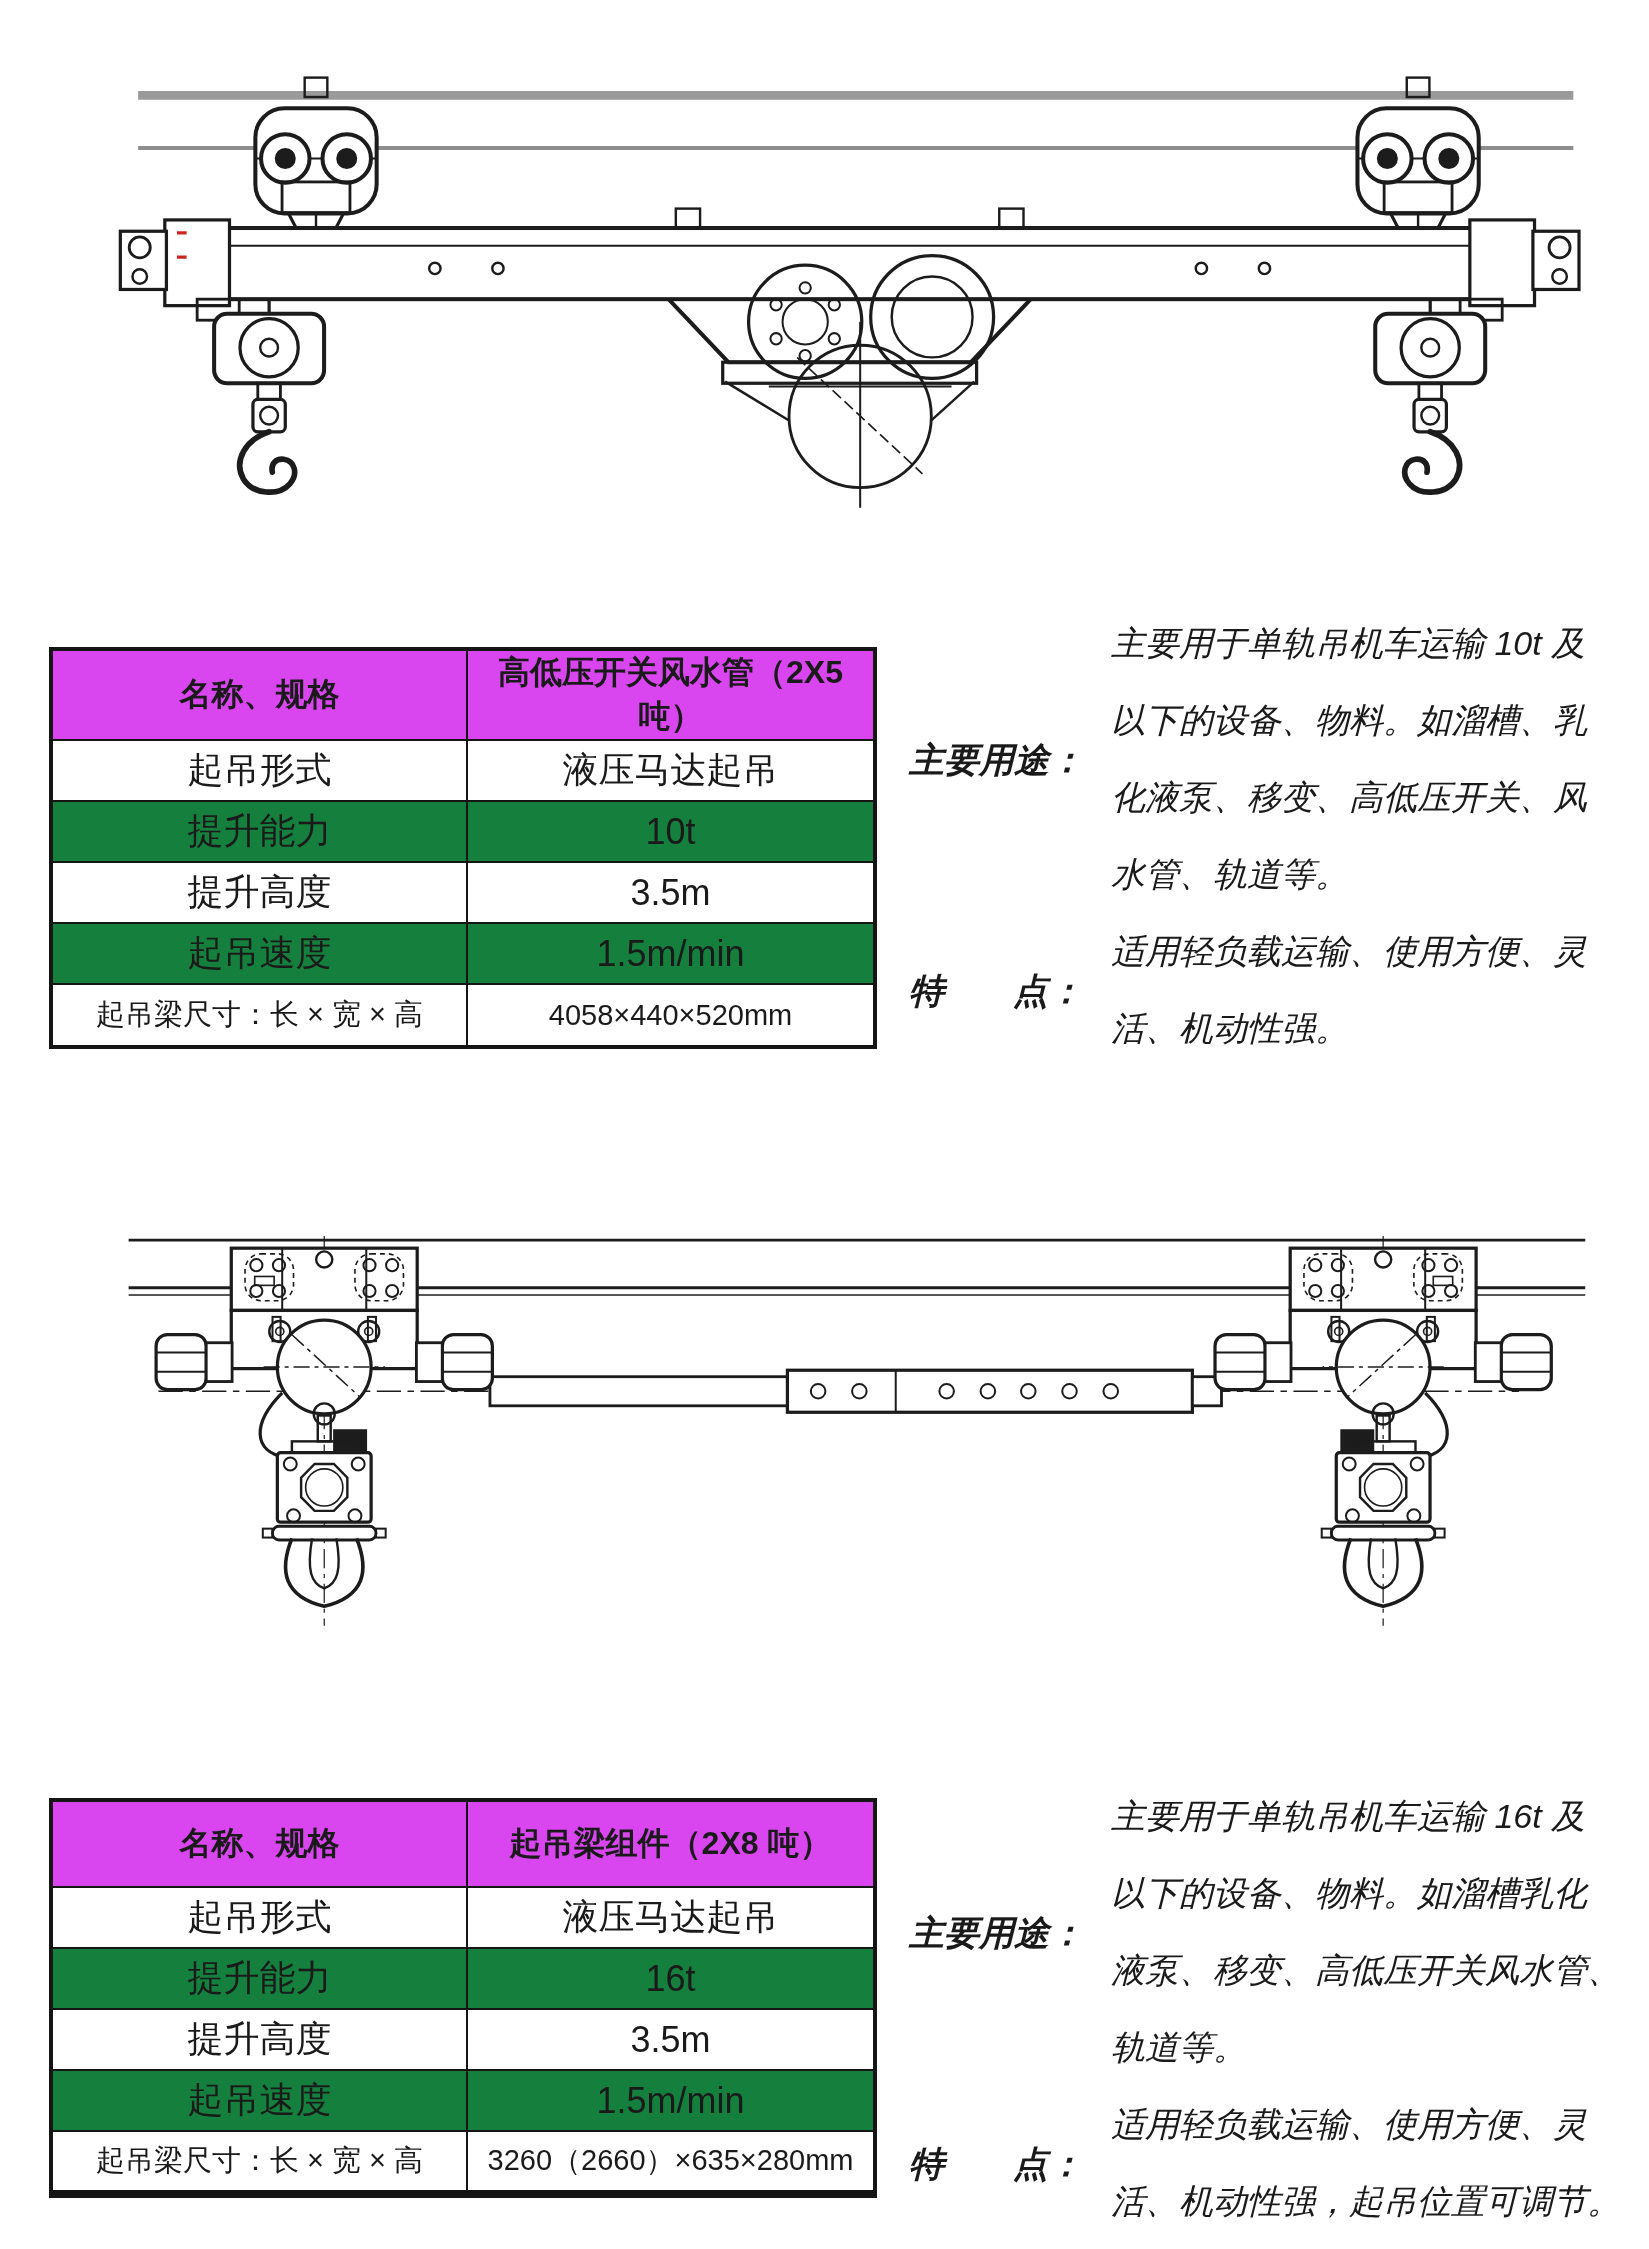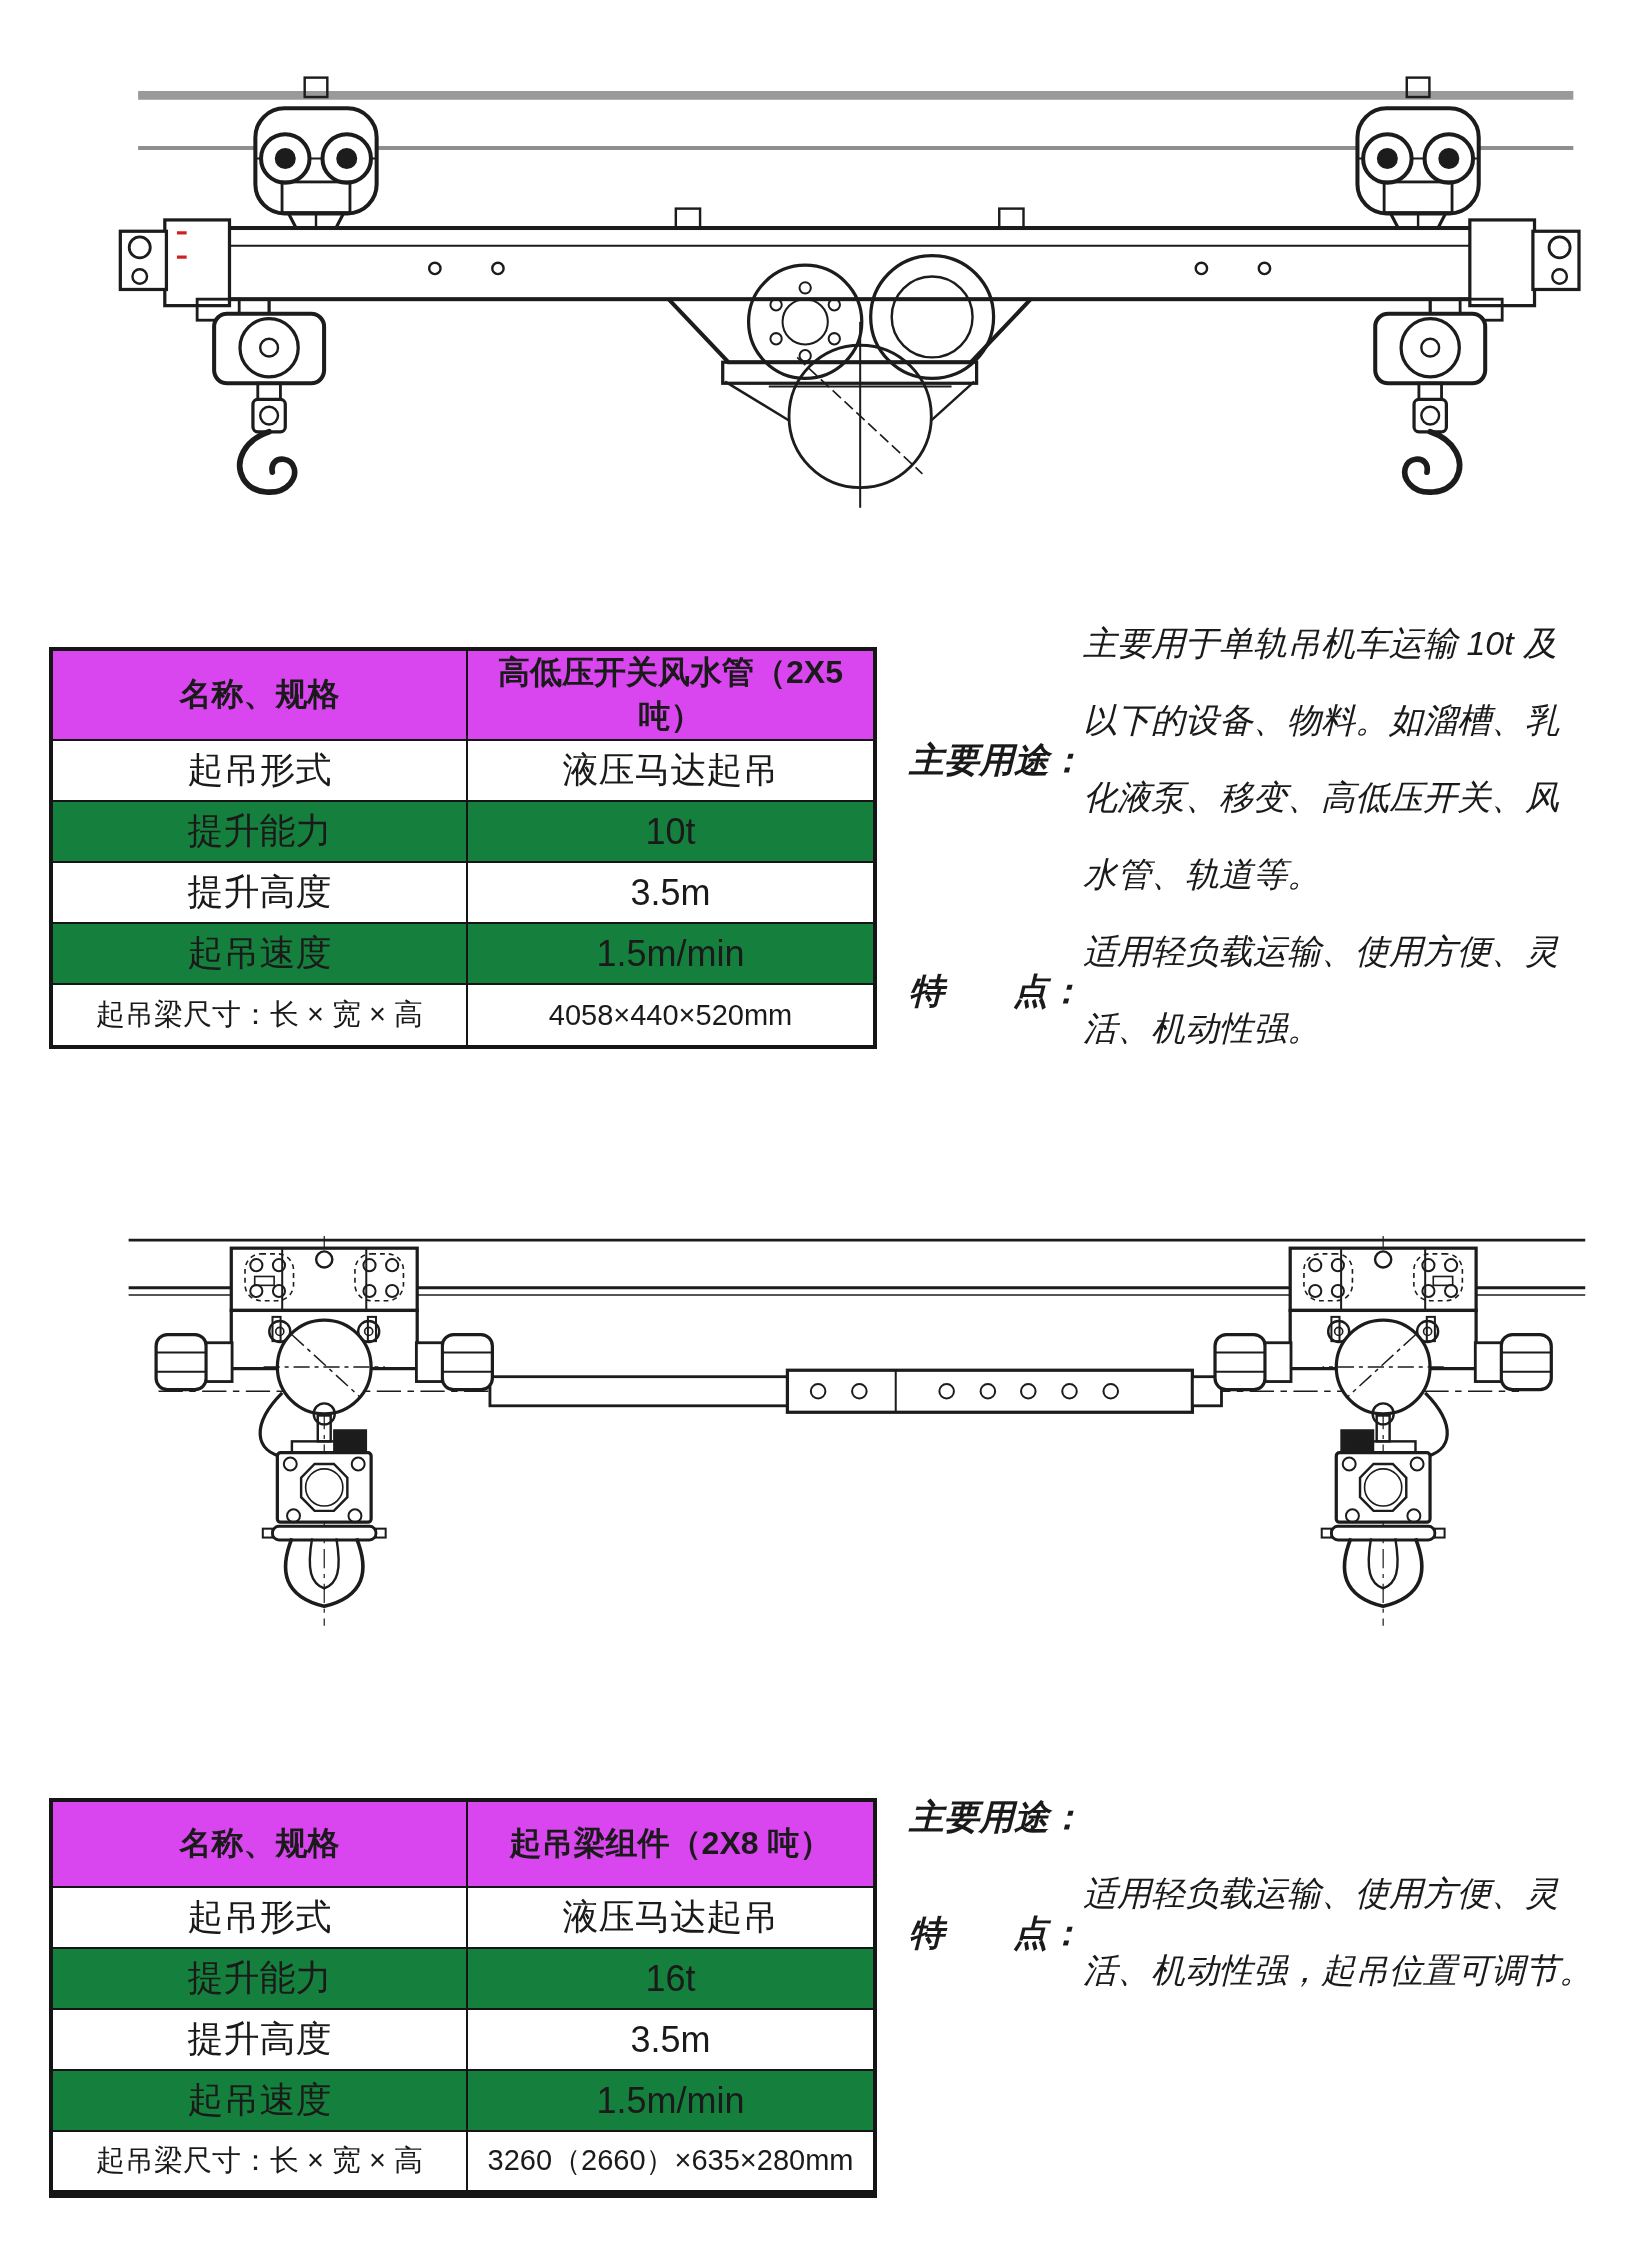--- a/index.html
+++ b/index.html
@@ -34,21 +34,21 @@
   .textblock { position:absolute; width:728px; }
   #text1 { left:909px; top:605px; }
   #text2 { left:909px; top:1778px; }
   .para { display:flex; align-items:center;font-style:italic; }
   .plabel {
     flex:none; width:174px; font-weight:bold; font-size:35px; line-height:77px;
     white-space:nowrap;
   }
   .plabel.feat { display:flex; justify-content:space-between; }
   .pbody { font-size:34px; }
-  .pbody .tline { line-height:77px; white-space:nowrap; }
+  .pbody .tline { line-height:77px; white-space:nowrap;margin-left:28px; }
 </style>
 </head>
 <body>
 
 <div class="page">
 
   <svg id="drawing1" class="drawing" width="1650" height="566" viewBox="0 0 2039 700">
     <g stroke="#1c1c1c" fill="none" stroke-width="4">
 
       <g>
@@ -373,20 +373,26 @@
     <tr class="body last">
       <td>起吊梁尺寸：长 × 宽 × 高</td>
       <td>3260（2660）×635×280mm</td>
     </tr>
   </tbody>
     </table>
 
   <div id="text2" class="textblock">
     <div class="para">
       <span class="plabel">主要用途：</span>
+      <div class="pbody">
+        <div class="tline">主要用于单轨吊机车运输 16t 及</div>
+        <div class="tline">以下的设备、物料。如溜槽乳化</div>
+        <div class="tline">液泵、移变、高低压开关风水管、</div>
+        <div class="tline">轨道等。</div>
+      </div>
     </div>
     <div class="para">
       <span class="plabel feat">
         <span>特</span>
         <span>点：</span>
       </span>
       <div class="pbody">
         <div class="tline">适用轻负载运输、使用方便、灵</div>
         <div class="tline">活、机动性强，起吊位置可调节。</div>
       </div>

